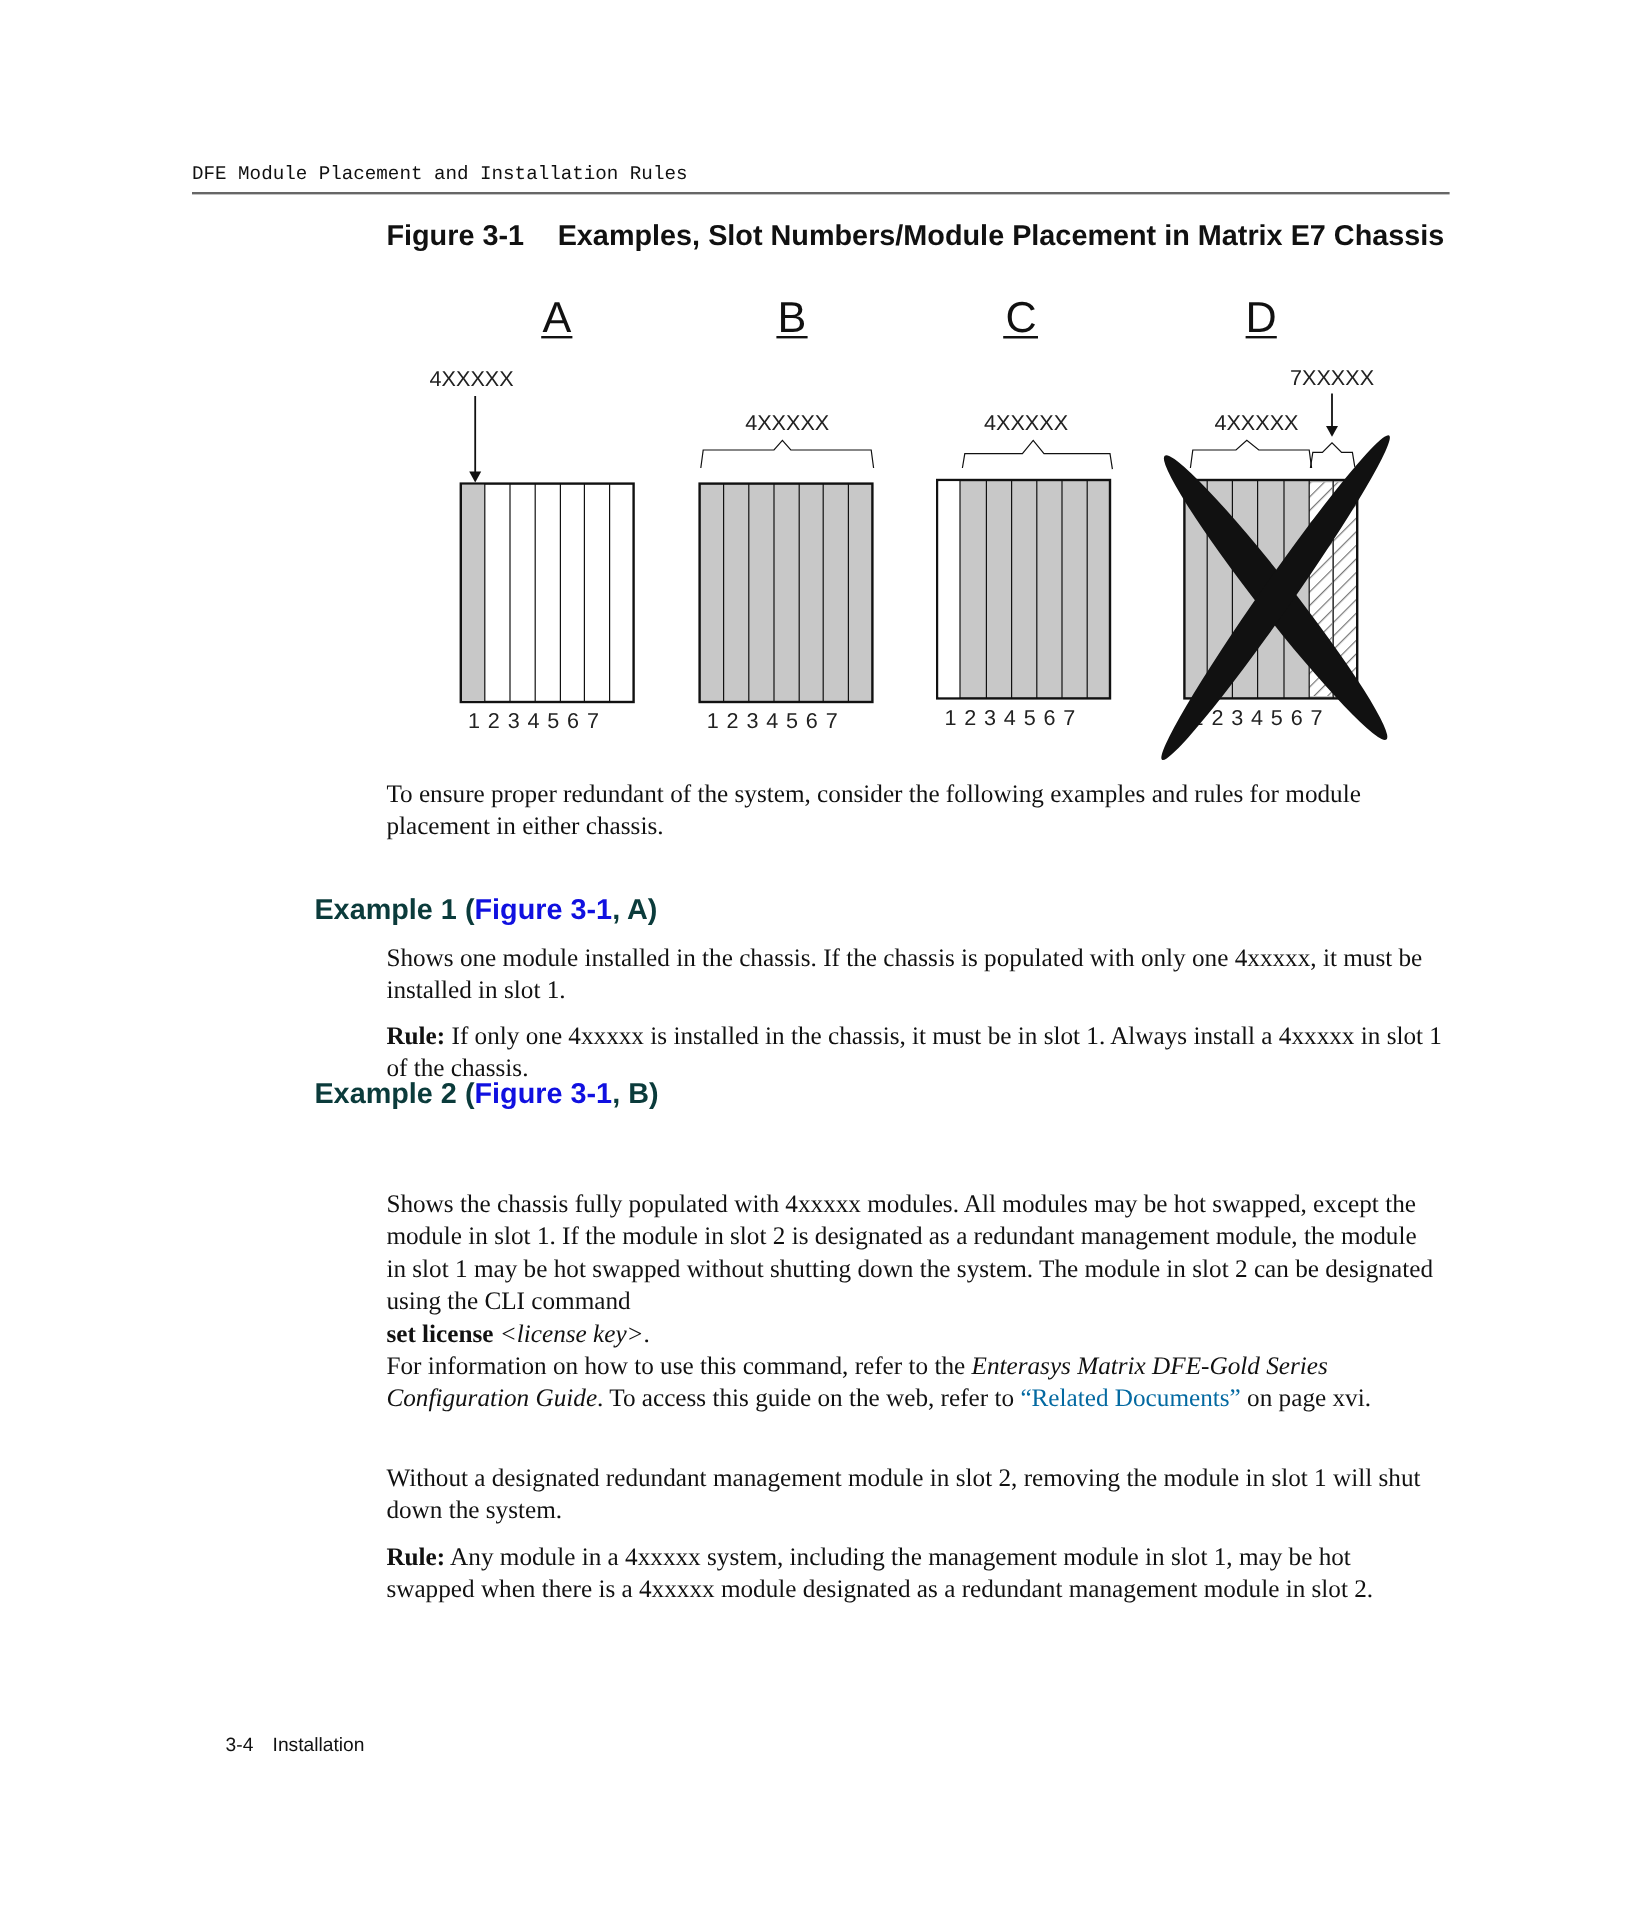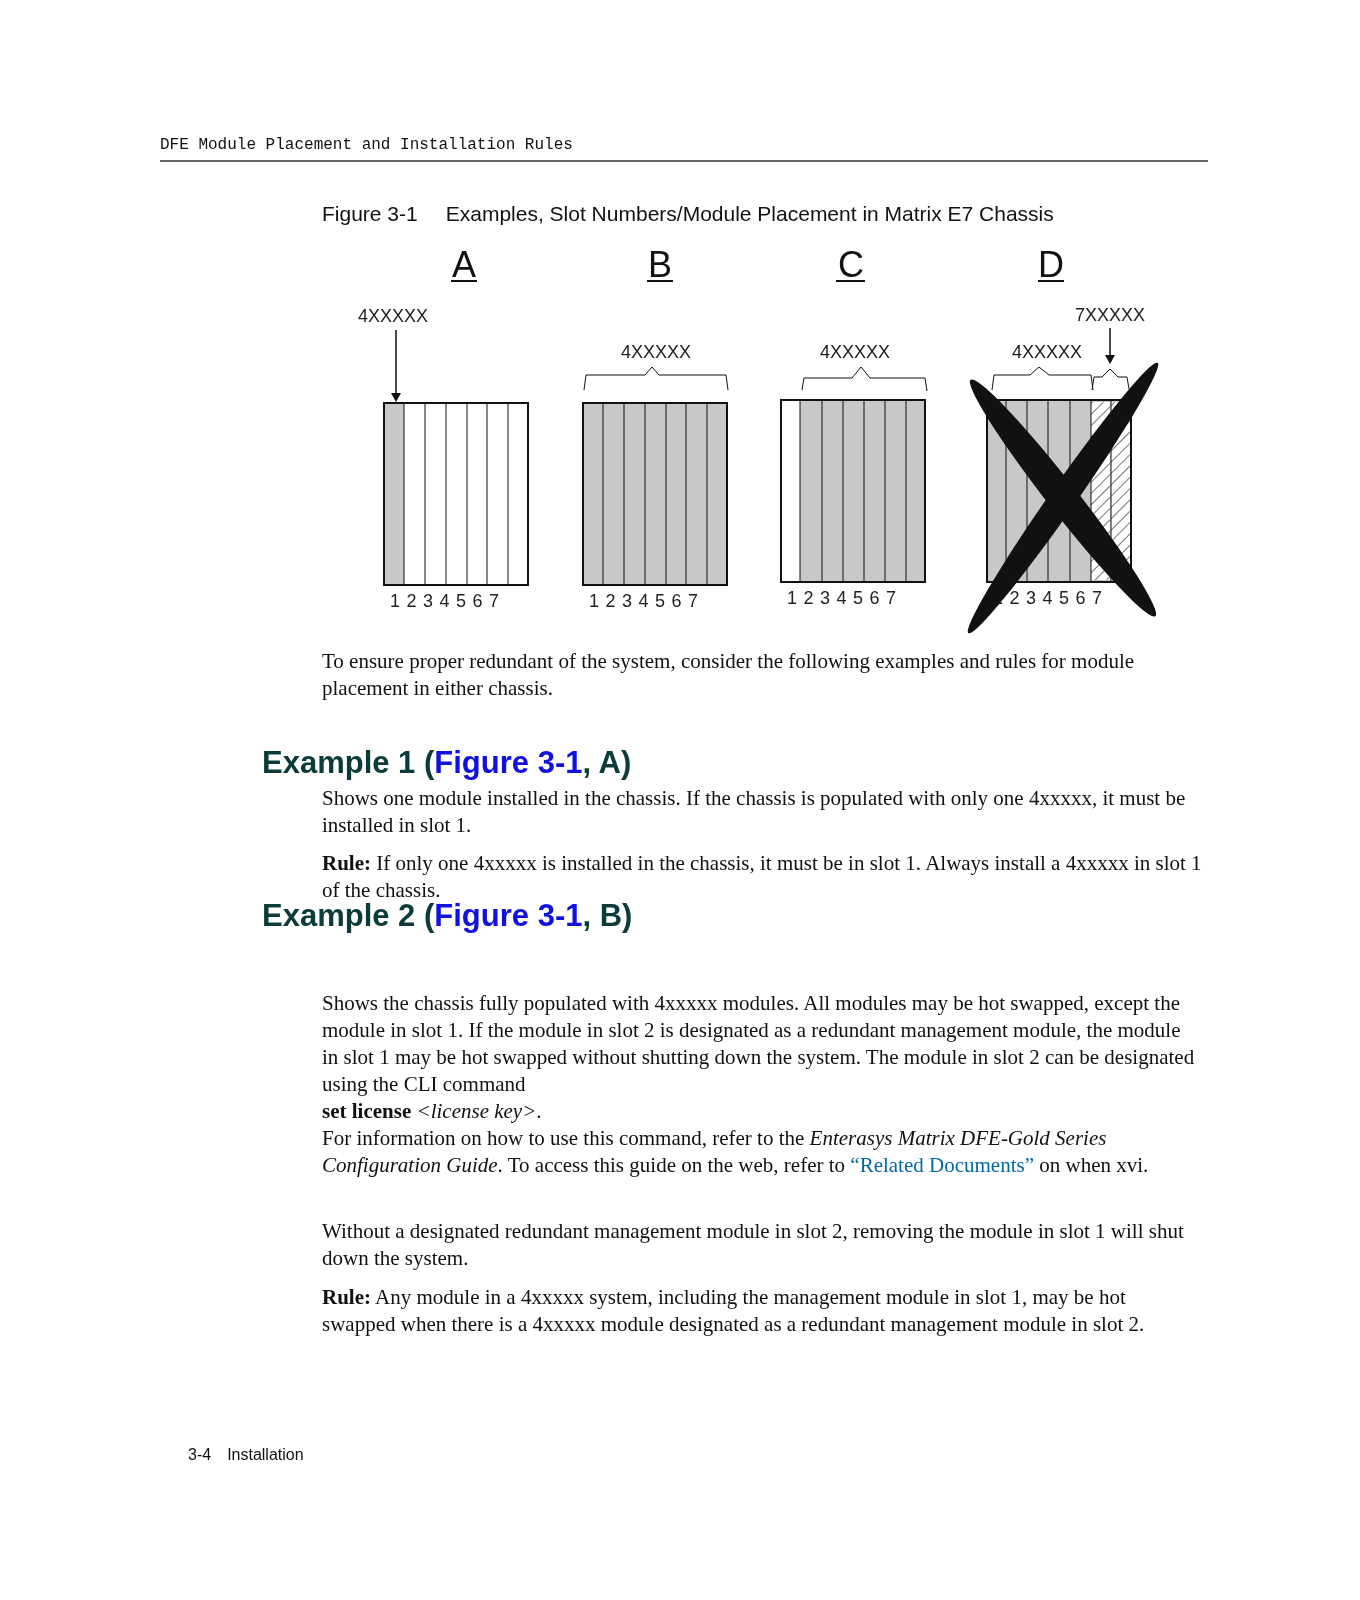--- a/index.html
+++ b/index.html
@@ -1,22 +1,22 @@
 <!DOCTYPE html>
 <html><head>
 <meta charset="utf-8">
 <style>
   body { margin:0; background:#fff; width:1360px; height:1600px; position:relative; font-family:"Liberation Serif", serif; color:#111; }
   .hdr { position:absolute; left:160px; top:136px; font-family:Liberation Mono, monospace; font-size:16px; }
   .hdr-rule { position:absolute; left:160px; top:160px; width:1048px; height:2px; background:#666; }
-  .fig-title { position:absolute; left:322px; top:202px; font-family:"Liberation Sans", sans-serif; font-weight:normal; font-size:21px; }
+  .fig-title { position:absolute; left:322px; top:183px; font-family:"Liberation Sans", sans-serif; font-weight:bold; font-size:24px; }
   .fig-title .num { margin-right:28px; }
   svg.fig { position:absolute; left:0; top:0; }
   .para { position:absolute; left:322px; width:880px; font-size:21px; line-height:27px; }
-  .h2 { position:absolute; left:262px; font-family:"Liberation Sans", sans-serif; font-weight:bold; font-size:31px; color:#0b3b3b; }
+  .h2 { position:absolute; left:262px; font-family:"Liberation Sans", sans-serif; font-weight:bold; font-size:24px; color:#0b3b3b; }
   .h2 .lnk { color:#1010e0; }
   .lnk { color:#0369a1; }
   .ftr { position:absolute; left:160px; top:1446px; font-family:"Liberation Sans", sans-serif; font-size:16px;margin-left:28px; }
   .ftr span:first-child { margin-right:16px; }
 </style>
 </head>
 <body>
 
 <div class="hdr">DFE Module Placement and Installation Rules</div>
 <div class="hdr-rule"></div>
@@ -113,17 +113,17 @@
 </svg>
 
 <div class="para" style="top:648px">To ensure proper redundant of the system, consider the following examples and rules for module placement in either chassis.</div>
 
 <div class="h2" style="top:745px"><span>Example 1 (</span><span class="lnk">Figure 3-1</span><span>, A)</span></div>
 <div class="para" style="top:785px">Shows one module installed in the chassis. If the chassis is populated with only one 4xxxxx, it must be installed in slot 1.</div>
 <div class="para" style="top:850px"><b>Rule:</b><span> If only one 4xxxxx is installed in the chassis, it must be in slot 1. Always install a 4xxxxx in slot 1 of the chassis.</span></div>
 
 <div class="h2" style="top:898px"><span>Example 2 (</span><span class="lnk">Figure 3-1</span><span>, B)</span></div>
 <div class="para" style="top:990px"><span>Shows the chassis fully populated with 4xxxxx modules. All modules may be hot swapped, except the module in slot 1. If the module in slot 2 is designated as a redundant management module, the module in slot 1 may be hot swapped without shutting down the system. The module in slot 2 can be designated using the CLI command</span><br><b>set license</b> <i>&lt;license key&gt;</i><span>.</span></div>
-<div class="para" style="top:1125px"><span>For information on how to use this command, refer to the </span><i>Enterasys Matrix DFE-Gold Series Configuration Guide</i><span>. To access this guide on the web, refer to  </span><span class="lnk">“Related Documents”</span><span> on when xvi.</span></div>
+<div class="para" style="top:1125px"><span>For information on how to use this command, refer to the </span><i>Enterasys Matrix DFE-Gold Series Configuration Guide</i><span>. To access this guide on the web, refer to  </span><span class="lnk">“Related Documents”</span><span> on page xvi.</span></div>
 <div class="para" style="top:1218px">Without a designated redundant management module in slot 2, removing the module in slot 1 will shut down the system.</div>
 <div class="para" style="top:1284px"><b>Rule:</b><span> Any module in a 4xxxxx system, including the management module in slot 1, may be hot swapped when there is a 4xxxxx module designated as a redundant management module in slot 2.</span></div>
 
 <div class="ftr"><span>3-4</span><span>Installation</span></div>
 
 </body></html>

